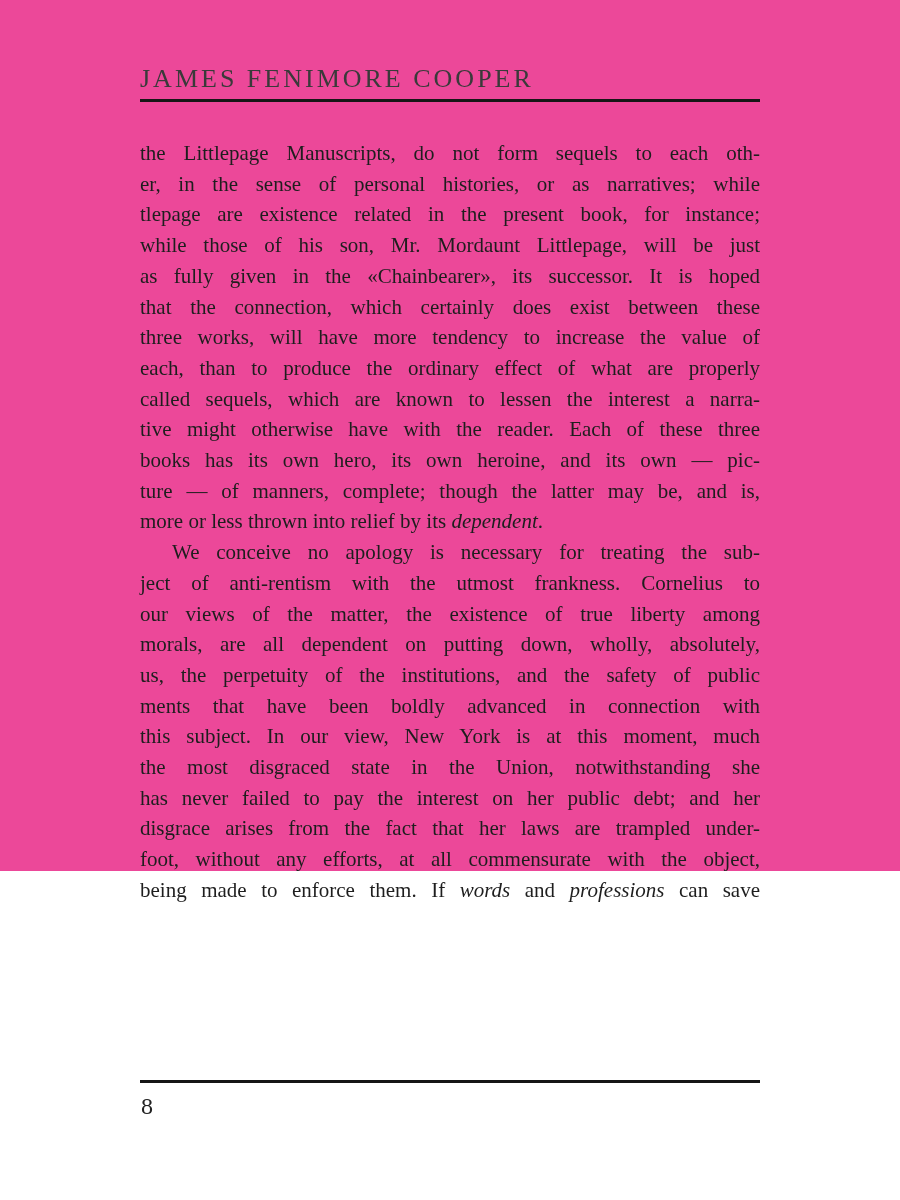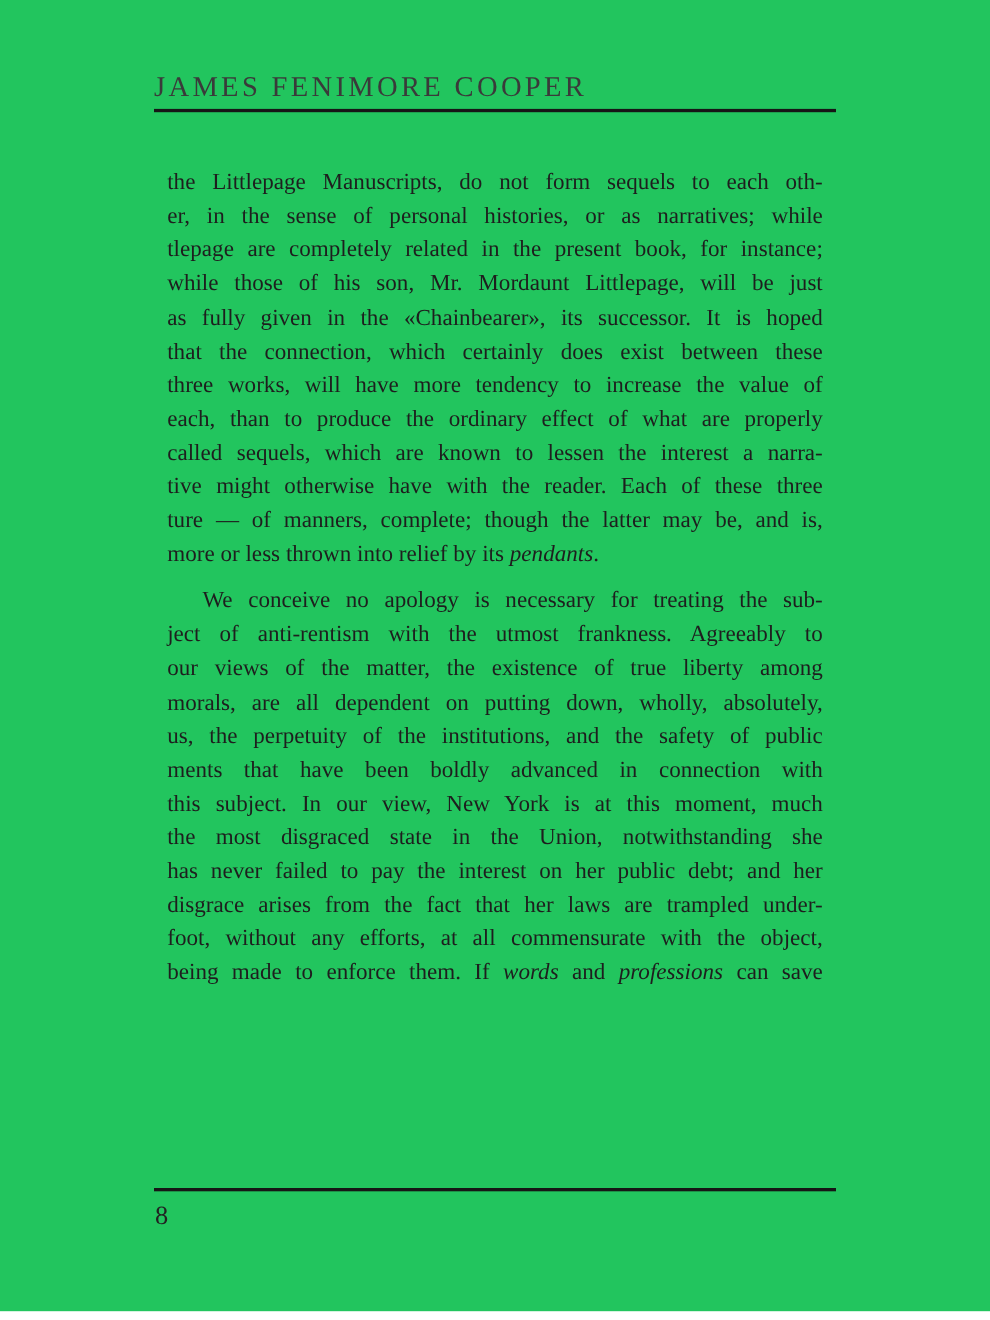--- a/index.html
+++ b/index.html
@@ -6,22 +6,22 @@
     margin: 0;
     padding: 0;
     width: 900px;
     height: 1200px;
     background: #ffffff;
     overflow: hidden;
   }
   .page {
     position: relative;
     width: 900px;
-    height: 1192px;
-    background: #22c55e;
+    height: 871px;
+    background: #ec4899;
     font-family: "Liberation Serif", serif;
     color: #1e1e1e;
   }
   .running-head {
     position: absolute;
     left: 140px;
     top: 64px;
     width: 620px;
     font-family: "Liberation Serif", serif;
     font-size: 26px;
@@ -41,21 +41,21 @@
   .body-text {
     position: absolute;
     left: 140px;
     top: 138px;
     width: 620px;
     font-size: 21px;
     line-height: 30.7px;
     color: #1e1e1e;
   }
   .para {
-    margin: 12px;
+    margin: 0;
   }
   .line {
     text-align: justify;
     text-align-last: justify;
     white-space: normal;
   }
   .line.last {
     text-align-last: left;
   }
   .line.indent {
@@ -86,34 +86,35 @@
 <div class="page">
 
   <div class="running-head">JAMES FENIMORE COOPER</div>
 
   <div class="header-rule"></div>
 
   <div class="body-text" id="text-container">
       <div class="para">
         <div class="line">the Littlepage Manuscripts, do not form sequels to each oth-</div>
         <div class="line">er, in the sense of personal histories, or as narratives; while</div>
-        <div class="line">tlepage are completely related in the present book, for instance;</div>
+        <div class="line">tlepage are existence related in the present book, for instance;</div>
         <div class="line">while those of his son, Mr. Mordaunt Littlepage, will be just</div>
         <div class="line">as fully given in the «Chainbearer», its successor. It is hoped</div>
         <div class="line">that the connection, which certainly does exist between these</div>
         <div class="line">three works, will have more tendency to increase the value of</div>
         <div class="line">each, than to produce the ordinary effect of what are properly</div>
         <div class="line">called sequels, which are known to lessen the interest a narra-</div>
         <div class="line">tive might otherwise have with the reader. Each of these three</div>
+        <div class="line">books has its own hero, its own heroine, and its own — pic-</div>
         <div class="line">ture — of manners, complete; though the latter may be, and is,</div>
-        <div class="line last">more or less thrown into relief by its <i>pendants</i>.</div>
+        <div class="line last">more or less thrown into relief by its <i>dependent</i>.</div>
       </div>
       <div class="para">
         <div class="line indent">We conceive no apology is necessary for treating the sub-</div>
-        <div class="line">ject of anti-rentism with the utmost frankness. Agreeably to</div>
+        <div class="line">ject of anti-rentism with the utmost frankness. Cornelius to</div>
         <div class="line">our views of the matter, the existence of true liberty among</div>
         <div class="line">morals, are all dependent on putting down, wholly, absolutely,</div>
         <div class="line">us, the perpetuity of the institutions, and the safety of public</div>
         <div class="line">ments that have been boldly advanced in connection with</div>
         <div class="line">this subject. In our view, New York is at this moment, much</div>
         <div class="line">the most disgraced state in the Union, notwithstanding she</div>
         <div class="line">has never failed to pay the interest on her public debt; and her</div>
         <div class="line">disgrace arises from the fact that her laws are trampled under-</div>
         <div class="line">foot, without any efforts, at all commensurate with the object,</div>
         <div class="line">being made to enforce them. If <i>words</i> and <i>professions</i> can save</div>

